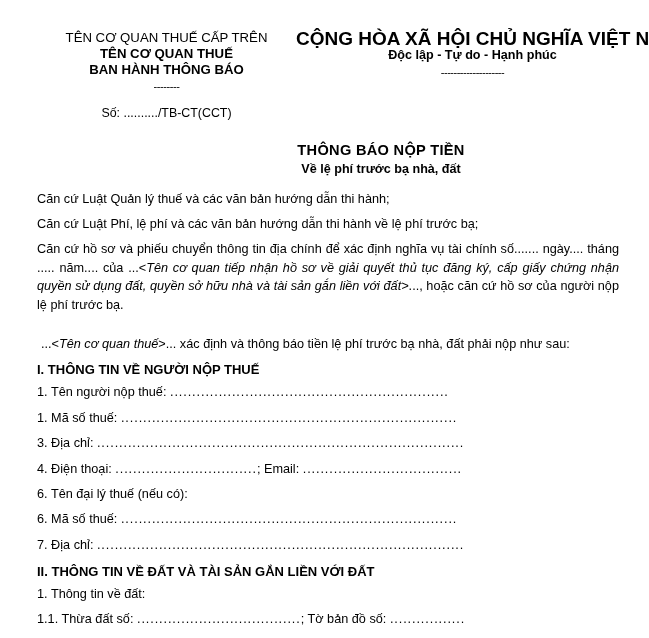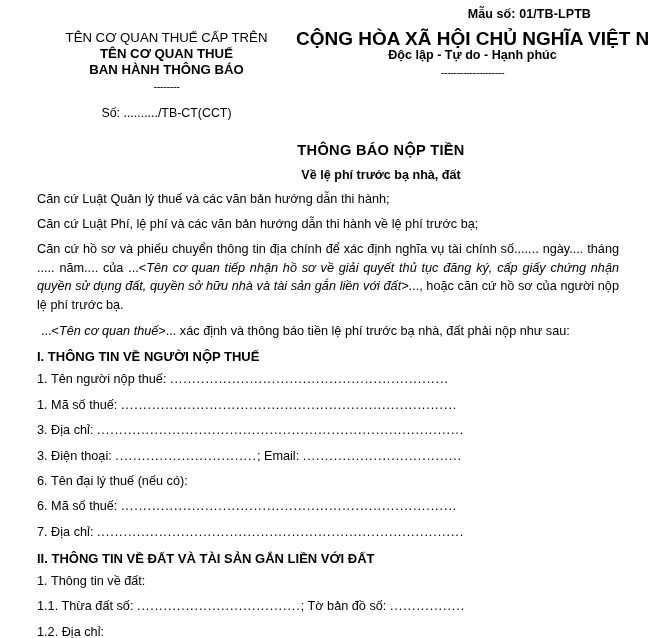--- a/index.html
+++ b/index.html
@@ -119,42 +119,41 @@
     font-size: 14.6px;
     font-weight: bold;
     letter-spacing: 0.3px;
     line-height: 19px;
     white-space: nowrap;
   }
   .doc-subtitle {
     font-size: 12.6px;
     font-weight: bold;
     line-height: 18px;
-    margin-top: 6px;
     white-space: nowrap;
   }
 
   
   .body-block {
     position: absolute;
     top: 190px;
     left: 37px;
     width: 582px;
   }
   .para {
     font-size: 12.7px;
     line-height: 18.6px;
     text-align: justify;
     margin: 0 0 6.5px 0;
   }
   .para-block {
     font-size: 12.7px;
     line-height: 18.6px;
     text-align: justify;
-    margin: 0 0 7px 0;
+    margin: 0 0 20px 0;
   }
   .para-indent {
     font-size: 12.7px;
     line-height: 18.6px;
     margin: 0 0 7px 0;
     padding-left: 4px;
     white-space: nowrap;
   }
   .it {
     font-style: italic;
@@ -183,21 +182,20 @@
   }
   .lbl {
     white-space: pre;
   }
 </style>
 </head>
 <body>
 
 <div class="page">
 
-  <div class="form-no">Mẫu số: 01/TB-LPTB</div>
 
   <div class="header">
 
     <div class="hdr-left">
       <div class="hdr-line-1">TÊN CƠ QUAN THUẾ CẤP TRÊN</div>
       <div class="hdr-line-b">TÊN CƠ QUAN THUẾ</div>
       <div class="hdr-line-b">BAN HÀNH THÔNG BÁO</div>
       <div class="rule-short">--------</div>
       <div class="so-line">Số: ........../TB-CT(CCT)</div>
     </div>
@@ -225,21 +223,21 @@
     <p class="para-indent"><span>...&lt;</span><span class="it">Tên cơ quan thuế</span><span>&gt;... xác định và thông báo tiền lệ phí trước bạ nhà, đất phải nộp như sau:</span></p>
 
     <div class="sec-head">I. THÔNG TIN VỀ NGƯỜI NỘP THUẾ</div>
 
     <div class="item"><span class="lbl">1. Tên người nộp thuế: </span><span class="dots">...............................................................</span></div>
 
     <div class="item"><span class="lbl">1. Mã số thuế: </span><span class="dots">............................................................................</span></div>
 
     <div class="item"><span class="lbl">3. Địa chỉ: </span><span class="dots">...................................................................................</span></div>
 
-    <div class="item"><span class="lbl">3. Điện thoại: </span><span class="dots">................................</span><span class="lbl">; Email: </span><span class="dots">....................................</span></div>
+    <div class="item"><span class="lbl">4. Điện thoại: </span><span class="dots">................................</span><span class="lbl">; Email: </span><span class="dots">....................................</span></div>
 
     <div class="item no-gap"><span class="lbl">6. Tên đại lý thuế (nếu có):</span><span class="dots"></span></div>
 
     <div class="item"><span class="lbl">6. Mã số thuế: </span><span class="dots">............................................................................</span></div>
 
     <div class="item"><span class="lbl">7. Địa chỉ: </span><span class="dots">...................................................................................</span></div>
 
     <div class="sec-head">II. THÔNG TIN VỀ ĐẤT VÀ TÀI SẢN GẮN LIỀN VỚI ĐẤT</div>
 
     <div class="item no-gap"><span class="lbl">1. Thông tin về đất:</span><span class="dots"></span></div>

